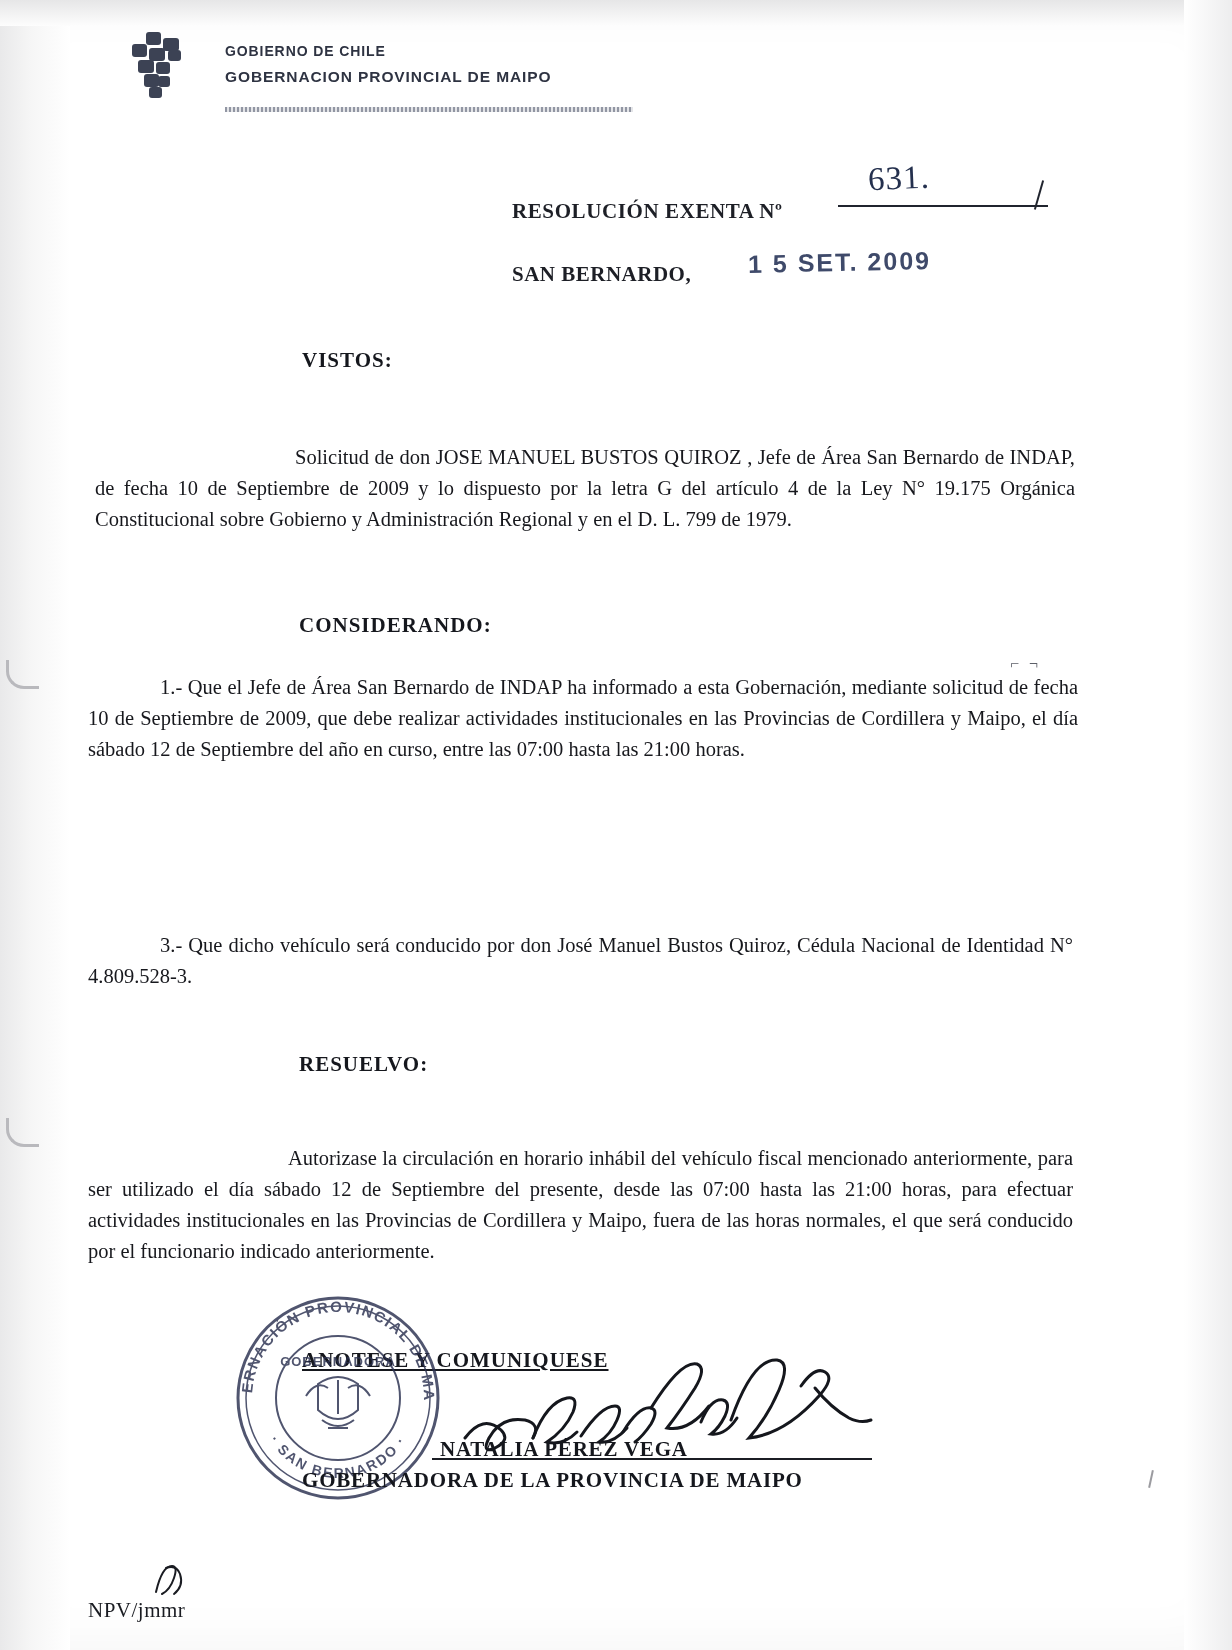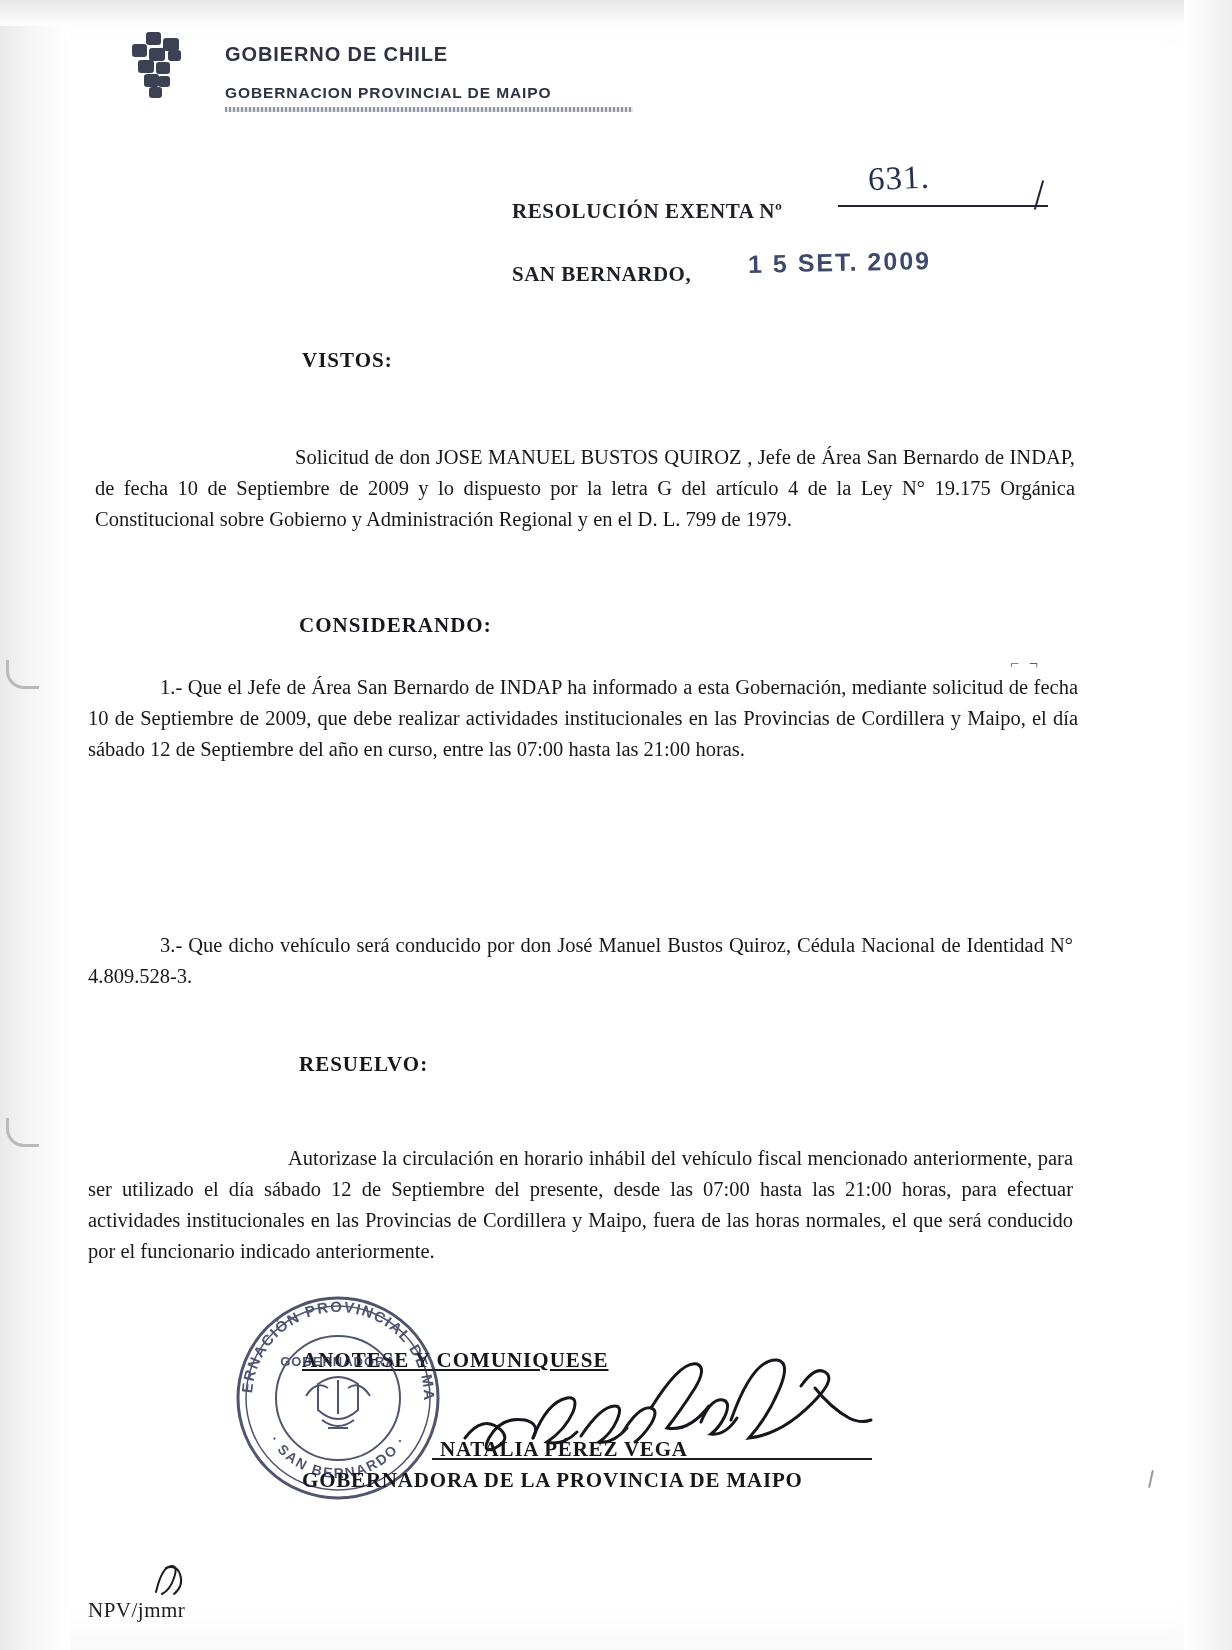--- a/index.html
+++ b/index.html
@@ -47,28 +47,28 @@
     height: 72px;
   }
   .logo svg { display:block; }
 
   .gov-line1 {
     position: absolute;
     left: 225px;
     top: 43px;
     font-family: "Liberation Sans", sans-serif;
     font-weight: bold;
-    font-size: 20px;
+    font-size: 14px;
     letter-spacing: 0.9px;
     color: #2e3342;
   }
   .gov-line2 {
     position: absolute;
     left: 225px;
-    top: 84px;
+    top: 68px;
     font-family: "Liberation Sans", sans-serif;
     font-weight: bold;
     font-size: 15.5px;
     letter-spacing: 0.9px;
     color: #2e3342;
   }
   .gov-rule {
     position: absolute;
     left: 225px;
     top: 107px;

